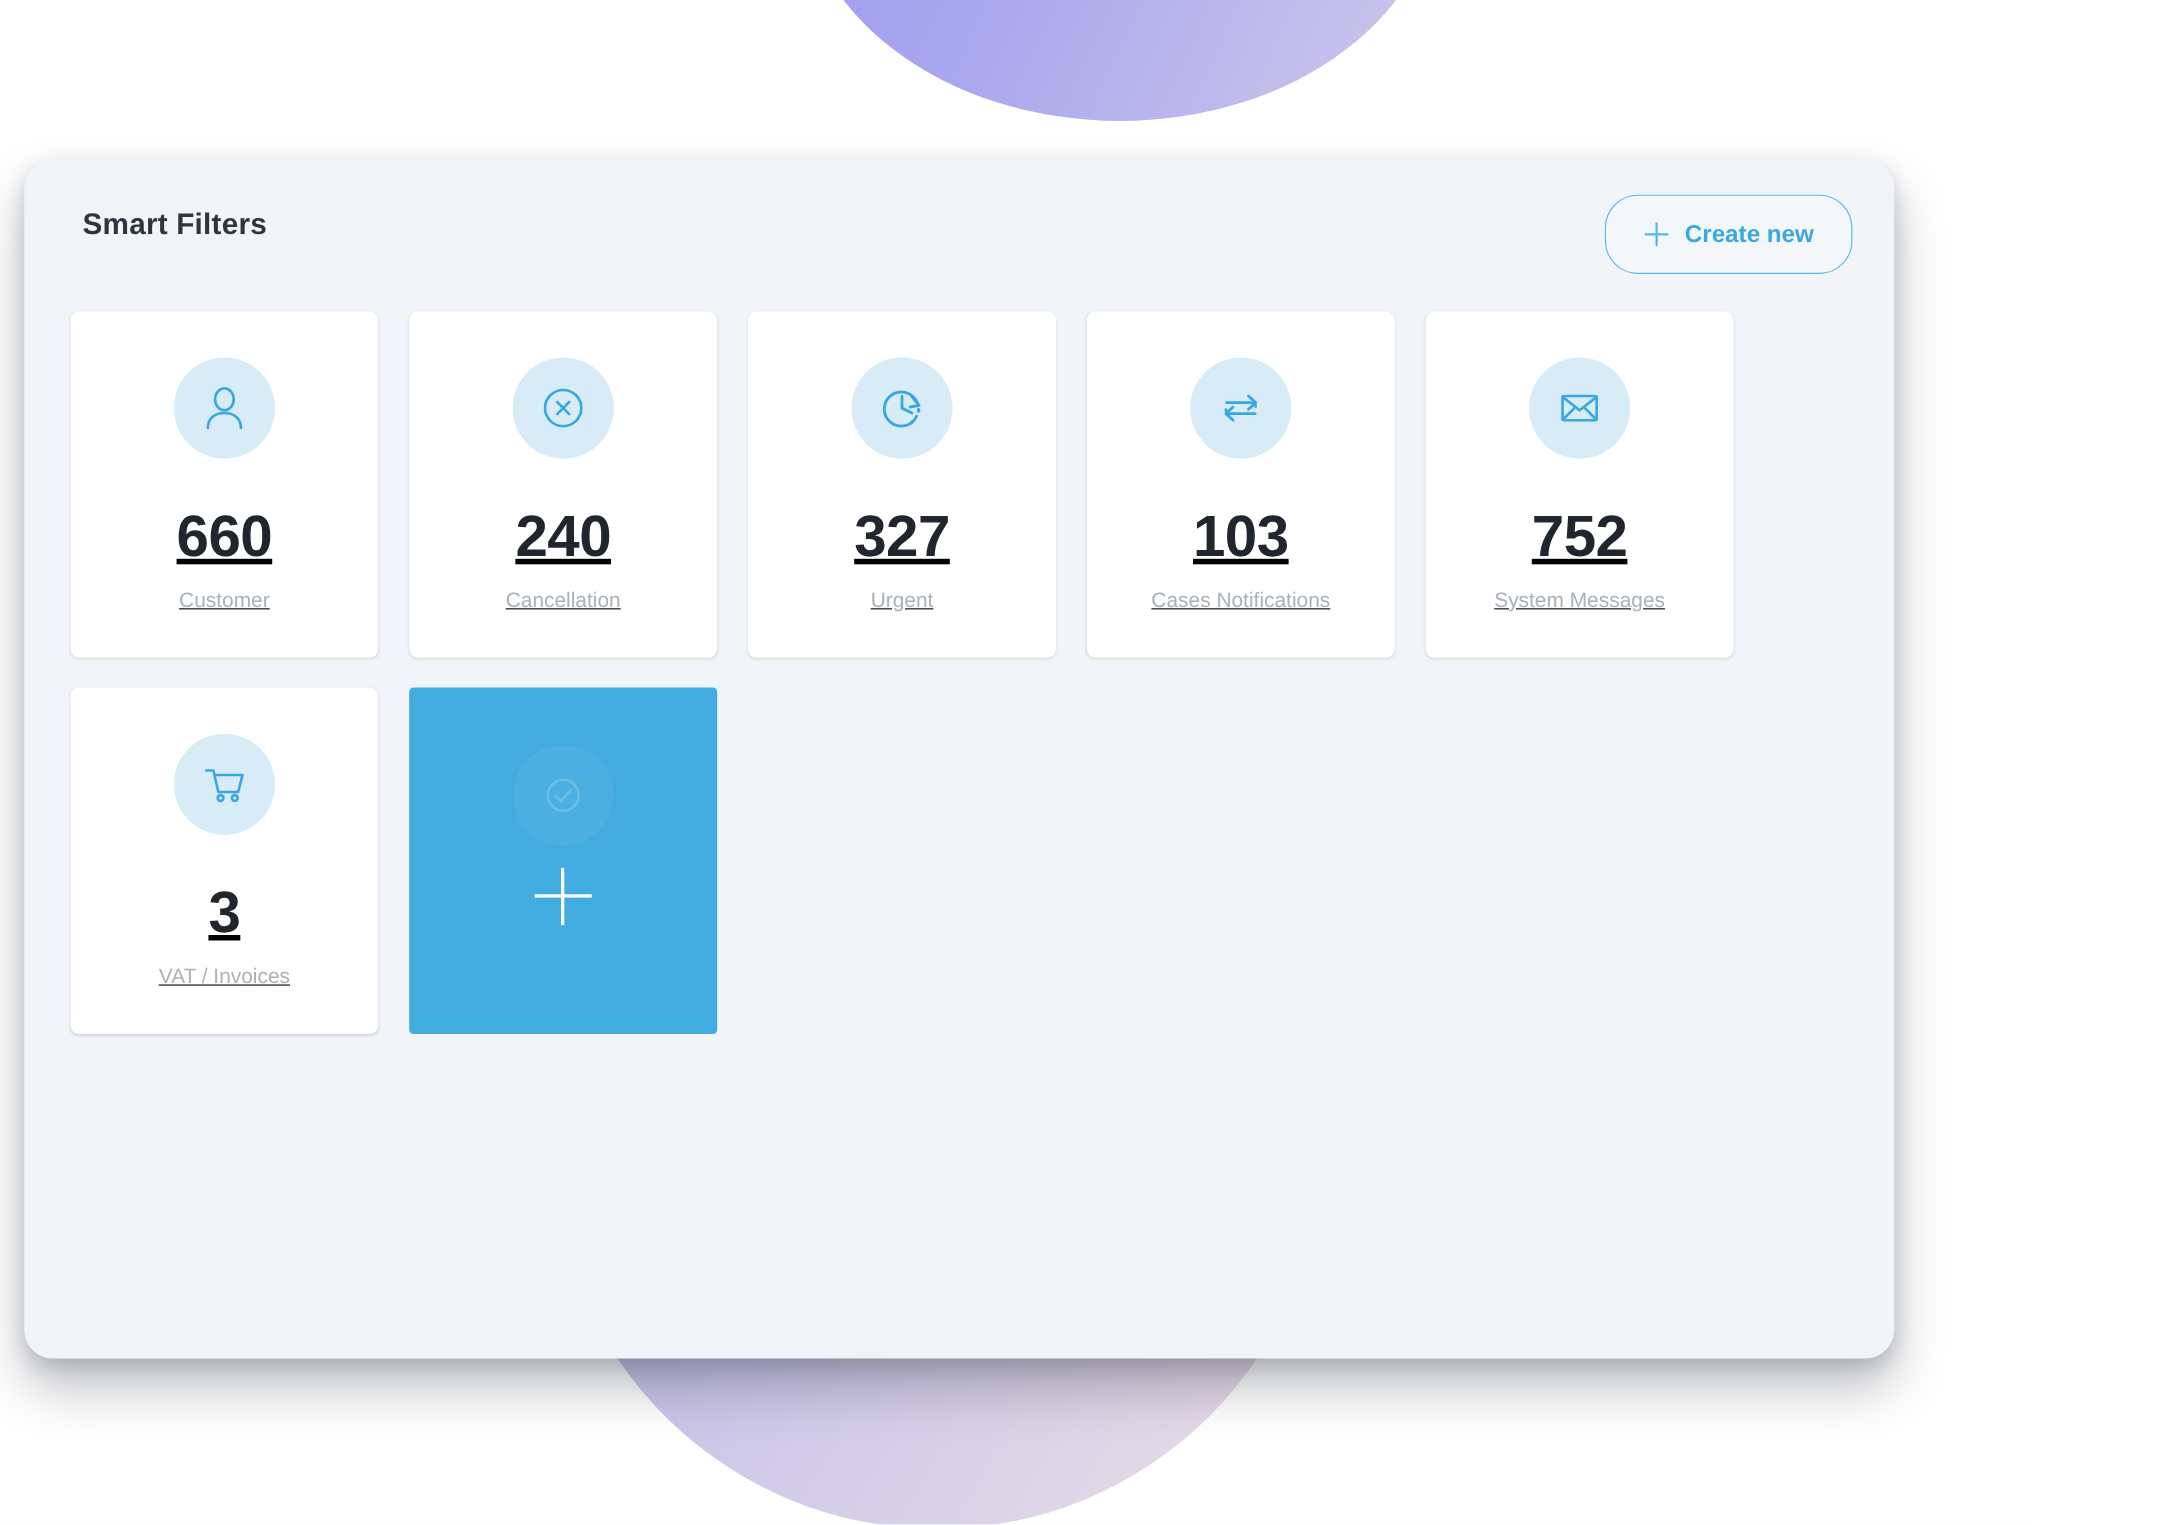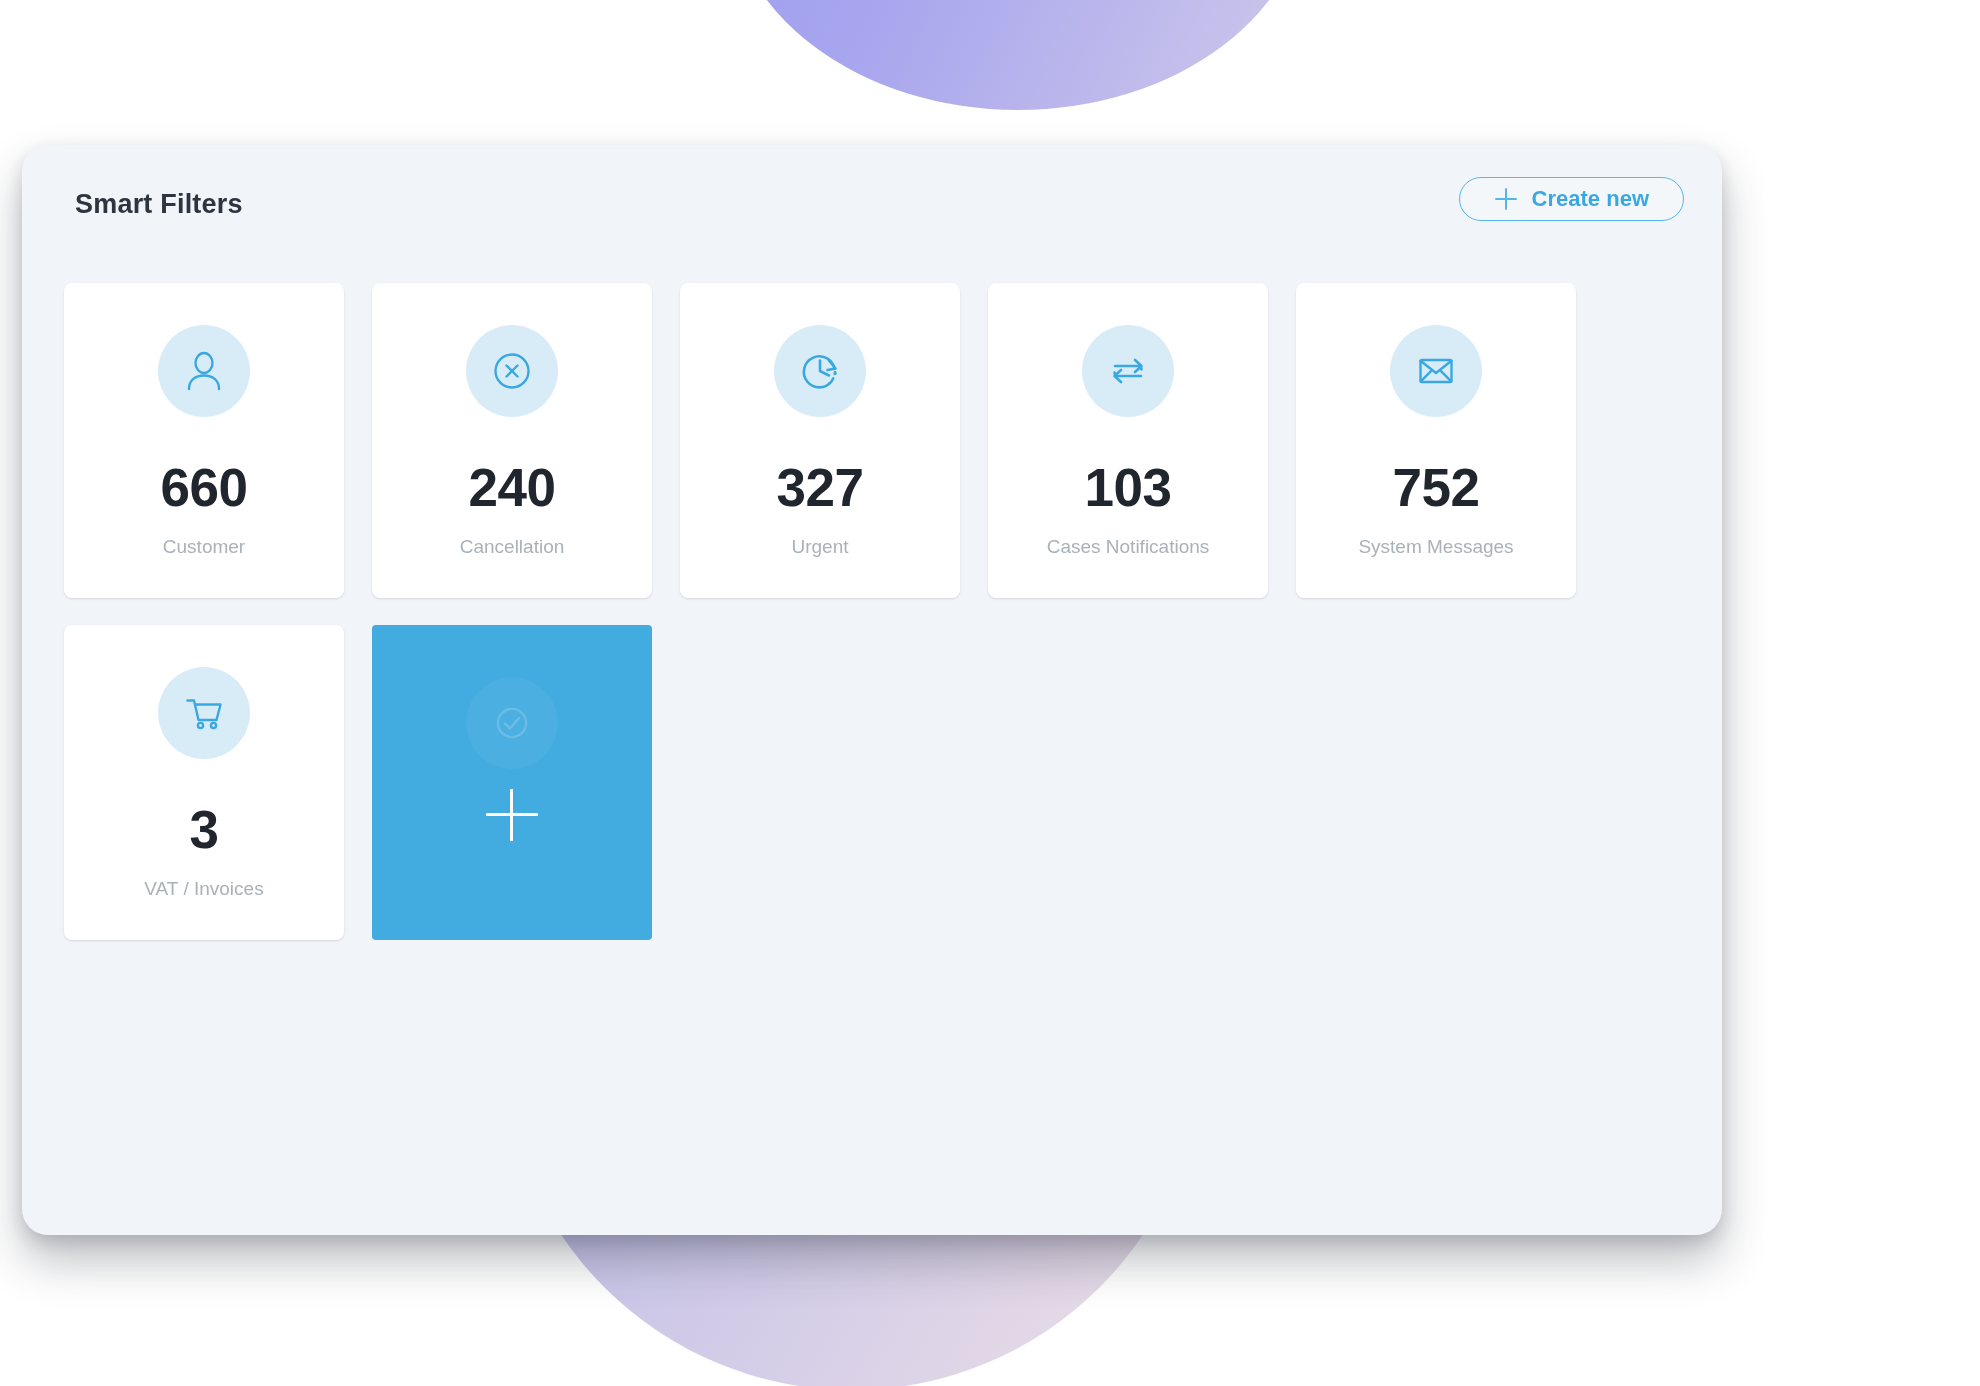--- a/index.html
+++ b/index.html
@@ -69,21 +69,21 @@
     color: #2d3540;
     letter-spacing: 0.2px;
   }
   .create-btn {
     position: absolute;
     right: 38px;
     top: 32px;
     display: flex;
     align-items: center;
     gap: 14px;
-    height: 44px;
+    height: 72px;
     padding: 0 34px;
     border: 1.6px solid #55b7e8;
     border-radius: 30px;
     background: #f4f7fa;
     color: #3aa8e0;
     font-size: 22px;
     font-weight: bold;
     cursor: pointer;
     white-space: nowrap;
   }
@@ -109,20 +109,21 @@
 
   
   #grid {
     position: absolute;
     left: 42px;
     top: 138px;
     width: 1620px;
     display: flex;
     flex-wrap: wrap;
     gap: 27px 28px;
+    text-decoration: underline;
   }
 
   .tile {
     width: 280px;
     height: 315px;
     background: #ffffff;
     border-radius: 8px;
     box-shadow: 0 1px 3px rgba(45, 55, 72, 0.10),
                 0 1px 1px rgba(45, 55, 72, 0.05);
     display: flex;

